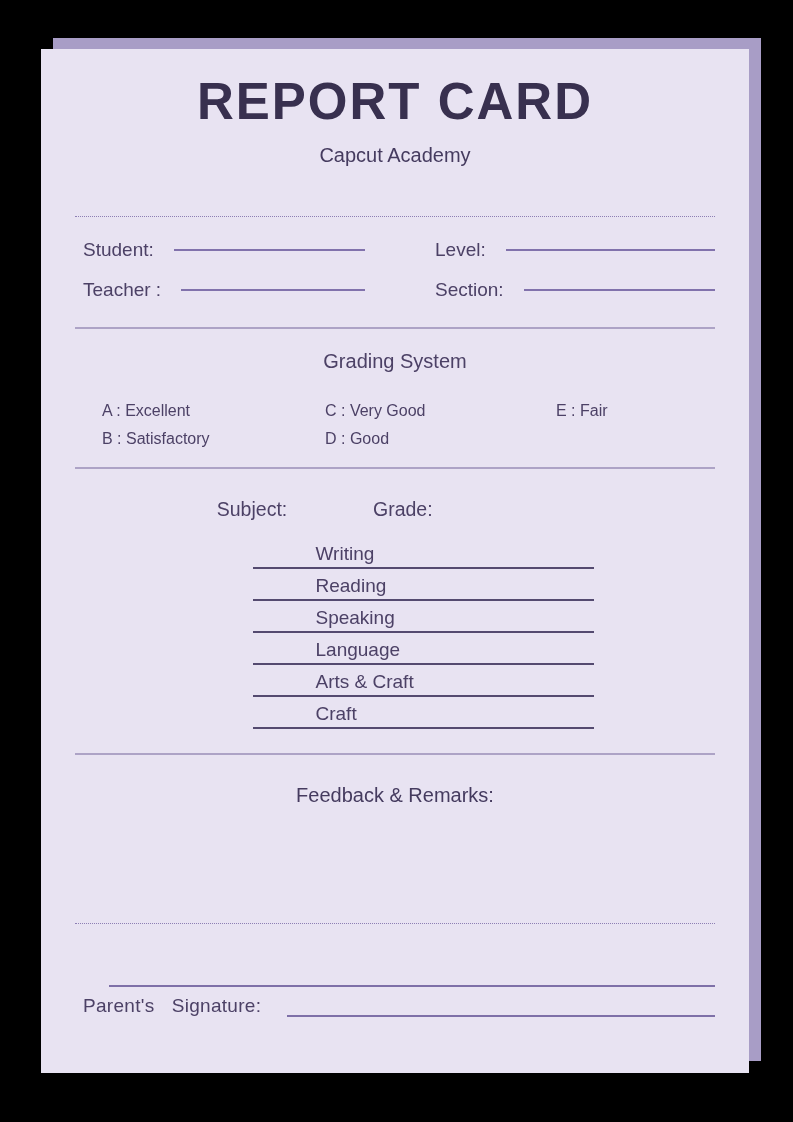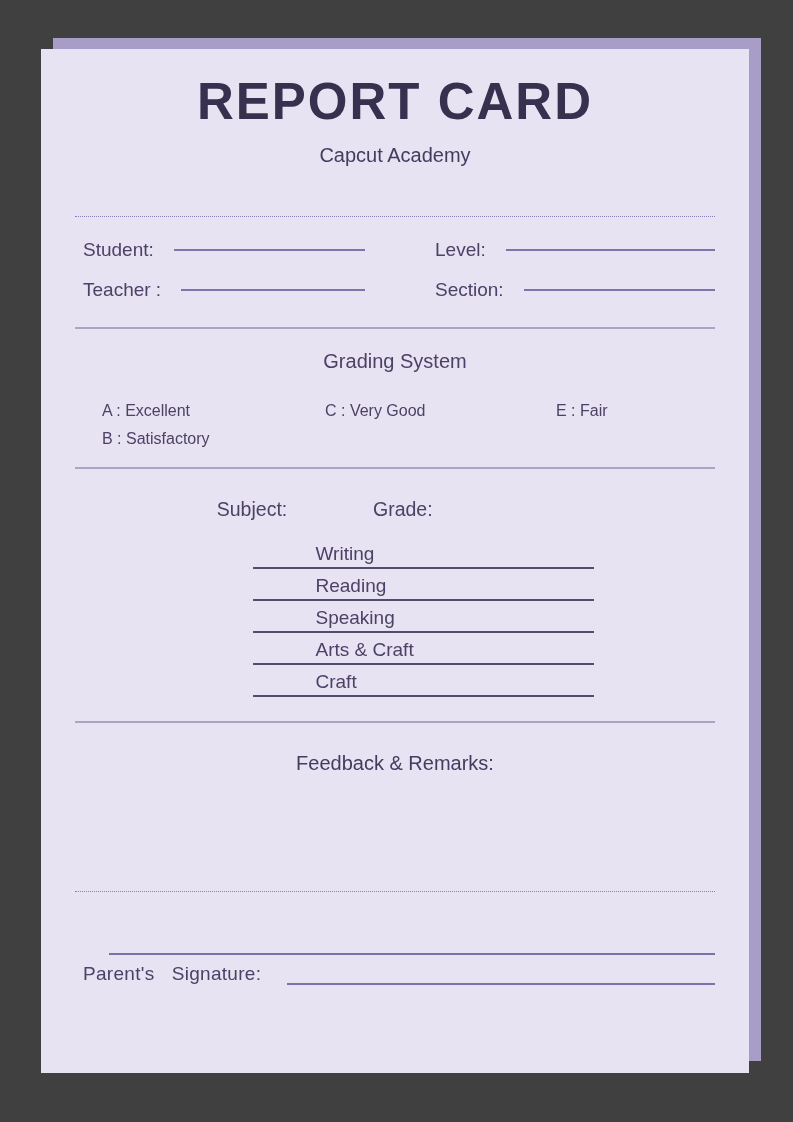--- a/index.html
+++ b/index.html
@@ -3,21 +3,21 @@
 <meta charset="utf-8">
 <style>
   * { margin: 0; padding: 0; box-sizing: border-box; }
   html, body { width: 793px; }
   body { font-family: "Liberation Sans", sans-serif; }
 
   .page {
     position: relative;
     width: 793px;
     height: 1122px;
-    background: #404040;
+    background: #000000;
     overflow: hidden;
   }
 
   .card-shadow {
     position: absolute;
     left: 53px; top: 38px;
     width: 708px; height: 1023px;
     background: #a89dc6;
   }
 
@@ -189,20 +189,21 @@
     <div class="divider solid div-two"></div>
 
     <div class="grading-heading">Grading System</div>
     <div class="grading-grid">
       <div class="grading-col">
         <div class="grading-item">A : Excellent</div>
         <div class="grading-item">B : Satisfactory</div>
       </div>
       <div class="grading-col">
         <div class="grading-item">C : Very Good</div>
+        <div class="grading-item">D : Good</div>
       </div>
       <div class="grading-col">
         <div class="grading-item">E : Fair</div>
       </div>
     </div>
 
     <div class="divider solid div-three"></div>
 
     <div class="table-header">
       <div class="subject-h">Subject:</div>
@@ -216,20 +217,24 @@
       </div>
       <div class="subject-row">
         <div class="subject-name">Reading</div>
         <div class="grade-line"></div>
       </div>
       <div class="subject-row">
         <div class="subject-name">Speaking</div>
         <div class="grade-line"></div>
       </div>
       <div class="subject-row">
+        <div class="subject-name">Language</div>
+        <div class="grade-line"></div>
+      </div>
+      <div class="subject-row">
         <div class="subject-name">Arts &amp; Craft</div>
         <div class="grade-line"></div>
       </div>
       <div class="subject-row">
         <div class="subject-name">Craft</div>
         <div class="grade-line"></div>
       </div>
     </div>
 
     <div class="divider solid div-four"></div>

